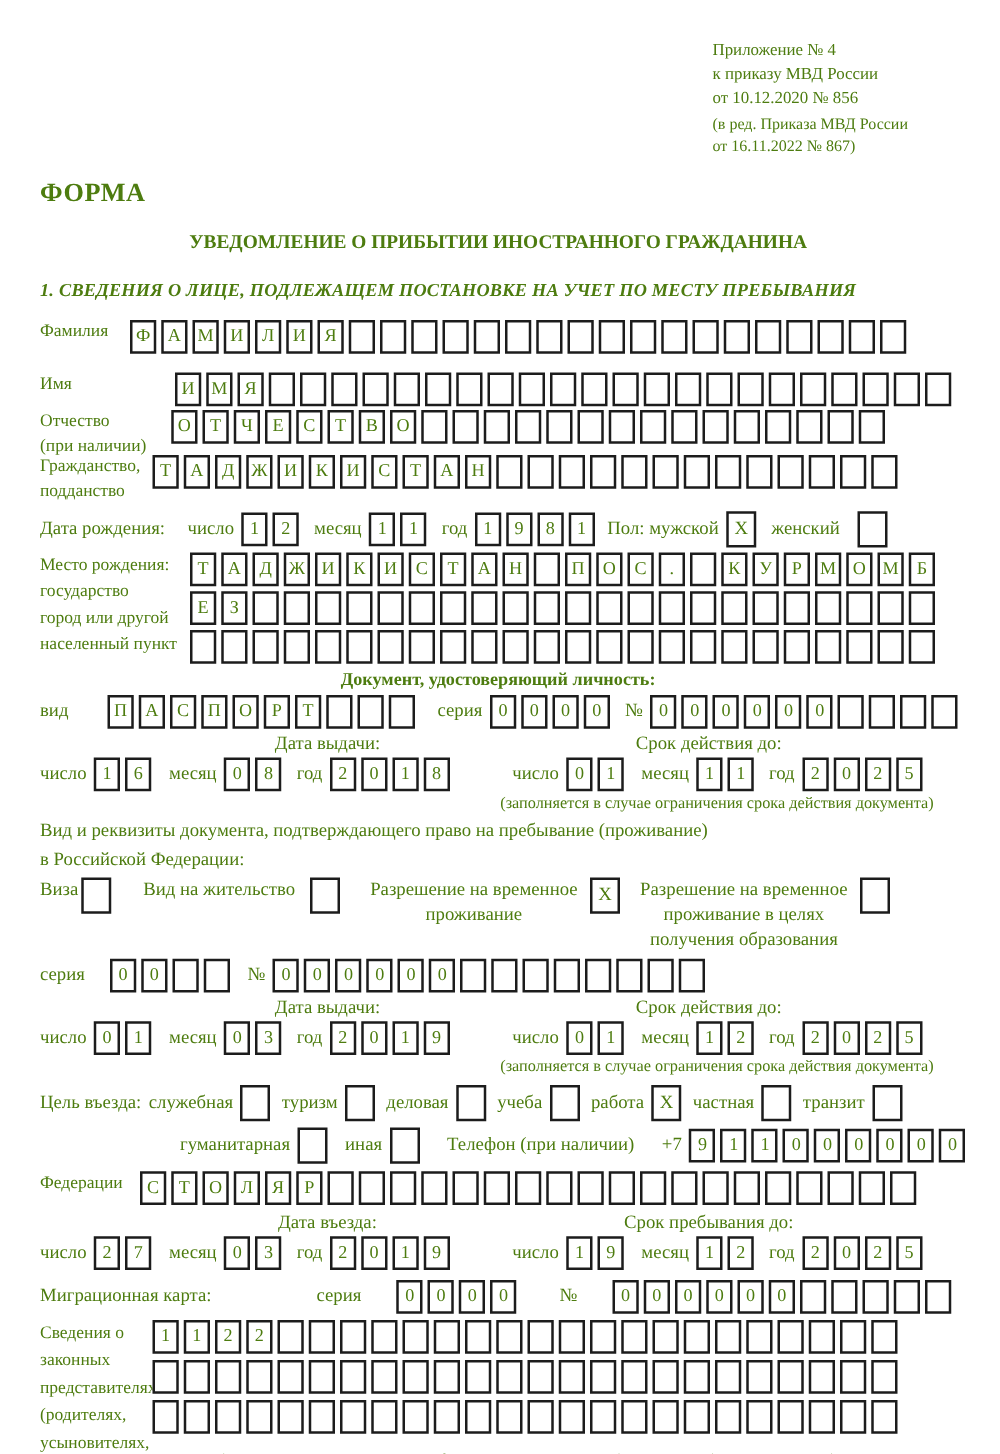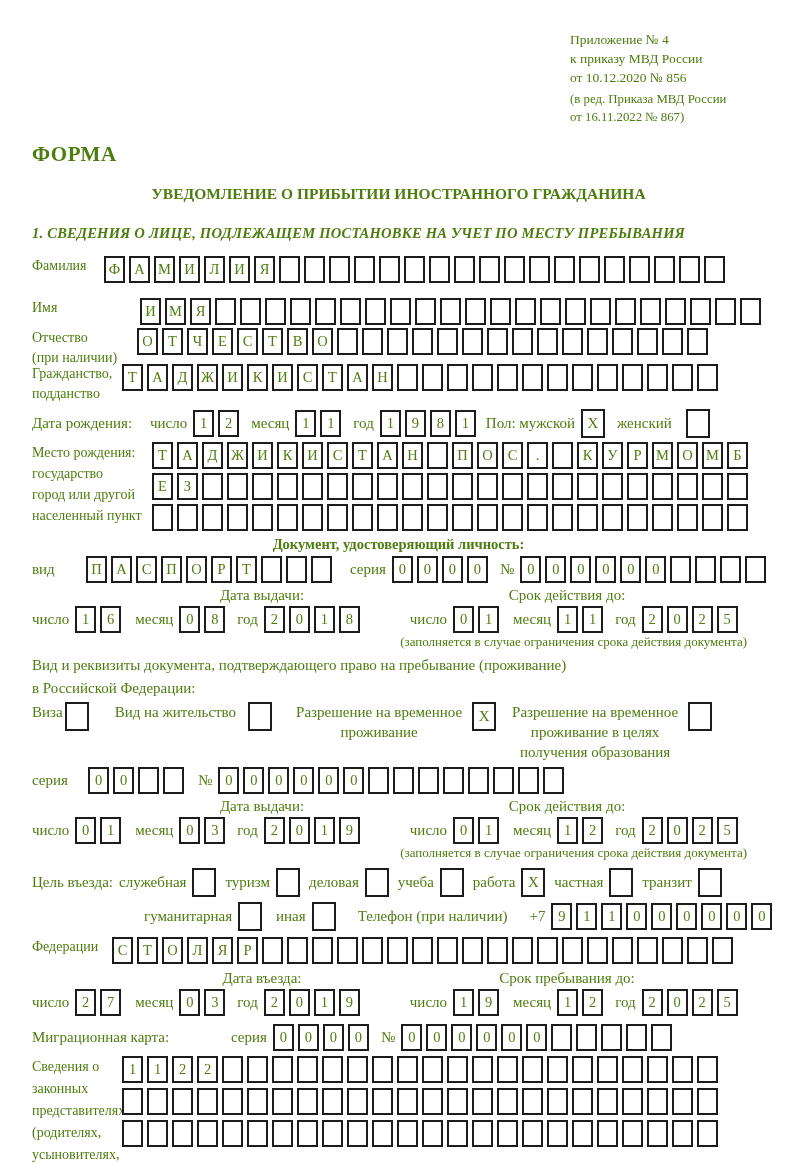--- a/index.html
+++ b/index.html
@@ -599,21 +599,21 @@
       </span>
     <span class="dl mlB">год</span>
     <span class="boxes">
         <span class="cell">2</span>
         <span class="cell">0</span>
         <span class="cell">2</span>
         <span class="cell">5</span>
       </span>
   </div>
 
-  <div class="drow" style="margin-top:8px;">
+  <div class="drow" style="margin-top:8px;justify-content:space-between;">
     <span class="dl" style="width:153px;">Миграционная карта:</span>
     <span class="dl" style="margin-left:40px;">серия</span>
     <span class="boxes">
         <span class="cell">0</span>
         <span class="cell">0</span>
         <span class="cell">0</span>
         <span class="cell">0</span>
       </span>
     <span class="dl mlB">№</span>
     <span class="boxes">

